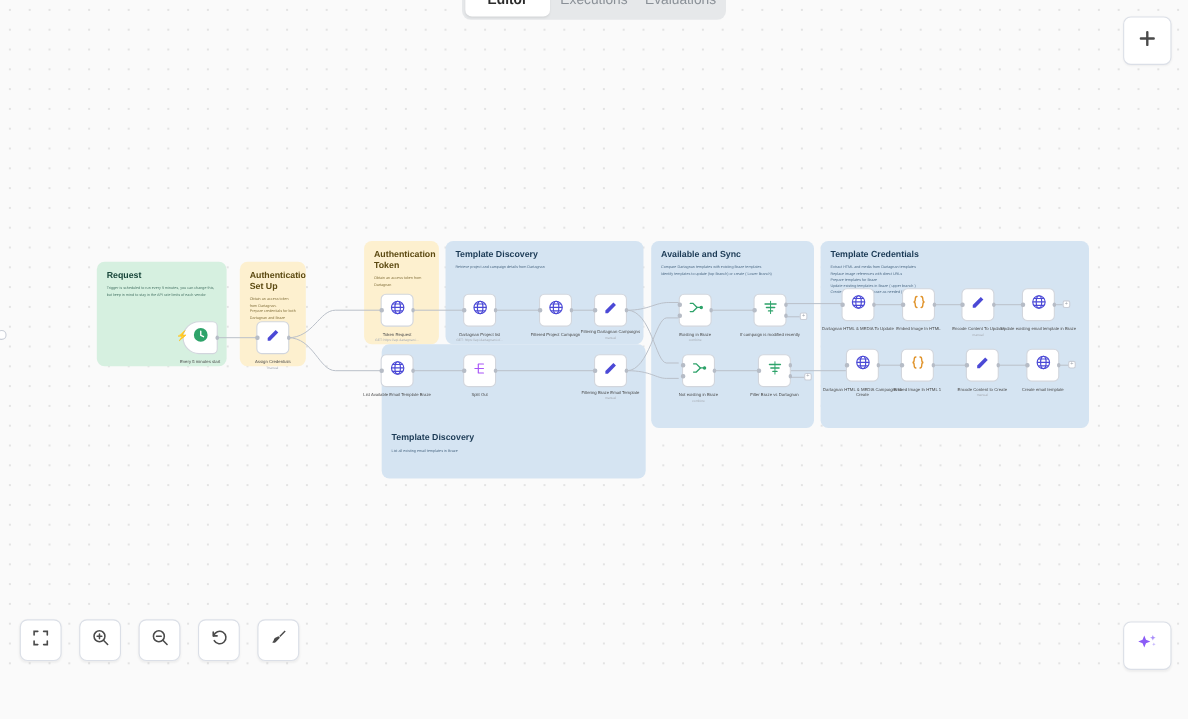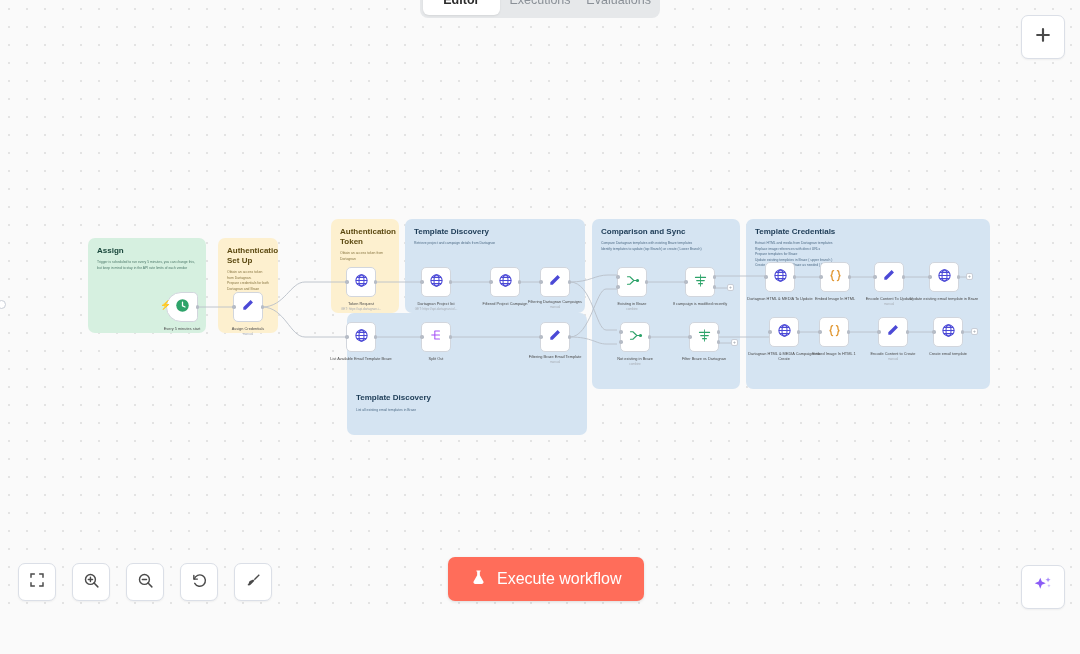--- a/index.html
+++ b/index.html
@@ -262,21 +262,21 @@
     <path class="edge" d="M903,277 L929,277"></path>
     <path class="edge" d="M959,277 L966,277"></path>
 
     <path class="edge" d="M799,332 L819,332"></path>
     <path class="edge" d="M848,332 L878,332"></path>
     <path class="edge" d="M908,332 L933,332"></path>
     <path class="edge" d="M962,332 L971,332"></path>
   </svg>
 
   <div class="group g-green" style="left:88px; top:238px; width:118px; height:95px;">
-    <div class="group-title">Assign</div>
+    <div class="group-title">Request</div>
     <div class="group-desc">Trigger is scheduled to run every 5 minutes, you can change this,
 but keep in mind to stay in the API rate limits of each vendor</div>
   </div>
 
   <div class="group g-yellow" style="left:218px; top:238px; width:60px; height:95px;">
     <div class="group-title">Authentication Set Up</div>
     <div class="group-desc">Obtain an access token from Dartagnan.
 Prepare credentials for both Dartagnan and Braze</div>
   </div>
 
@@ -289,21 +289,21 @@
     <div class="group-title">Template Discovery</div>
     <div class="group-desc">Retrieve project and campaign details from Dartagnan</div>
   </div>
 
   <div class="group g-blue" style="left:347px; top:313px; width:240px; height:122px;">
     <div class="group-title" style="position:absolute; left:9px; top:80px;">Template Discovery</div>
     <div class="group-desc" style="position:absolute; left:9px; top:95px; width:220px;">List all existing email templates in Braze</div>
   </div>
 
   <div class="group g-blue" style="left:592px; top:219px; width:148px; height:170px;">
-    <div class="group-title">Comparison and Sync</div>
+    <div class="group-title">Available and Sync</div>
     <div class="group-desc">Compare Dartagnan templates with existing Braze templates
 Identify templates to update (top Branch) or create ( Lower Branch)</div>
   </div>
 
   <div class="group g-blue" style="left:746px; top:219px; width:244px; height:170px;">
     <div class="group-title">Template Credentials</div>
     <div class="group-desc">Extract HTML and media from Dartagnan templates
 Replace image references with direct URLs
 Prepare templates for Braze
 Update existing templates in Braze ( upper branch )
@@ -694,22 +694,14 @@
     <div class="sqbtn">
       <span>
         <svg width="17" height="17" viewBox="0 0 24 24" fill="#4a4a4a">
             <path d="M19.5 3.2l1.3 1.3-7 7-1.3-1.3z"></path>
             <path d="M11.6 10.6l1.8 1.8-5.2 5.3c-1 1-2.6 1.4-4 1.1-.5-.1-.6-.7-.3-1 .9-.7 1.4-1.6 1.6-2.6.2-1 .6-1.9 1.3-2.6z"></path>
           </svg>
       </span>
     </div>
   </div>
 
-  <button id="execute-workflow-button">
-    <span>
-      <svg width="17" height="17" viewBox="0 0 24 24" fill="#fff">
-          <path d="M9 2h6v1.6h-1.1v5.1l5 9.1c.8 1.5-.2 3.2-1.9 3.2H7c-1.7 0-2.7-1.7-1.9-3.2l5-9.1V3.6H9z"></path>
-        </svg>
-    </span>
-    <span>Execute workflow</span>
-  </button>
 
 </div>
 
 </body></html>

